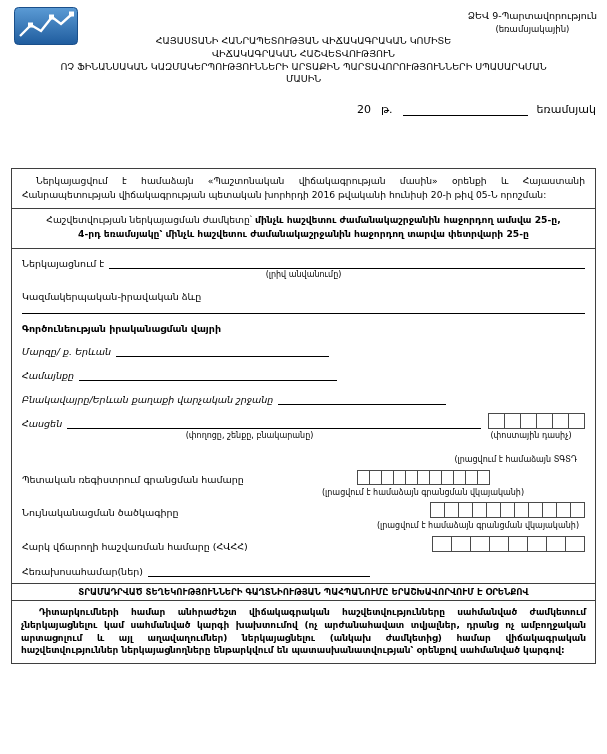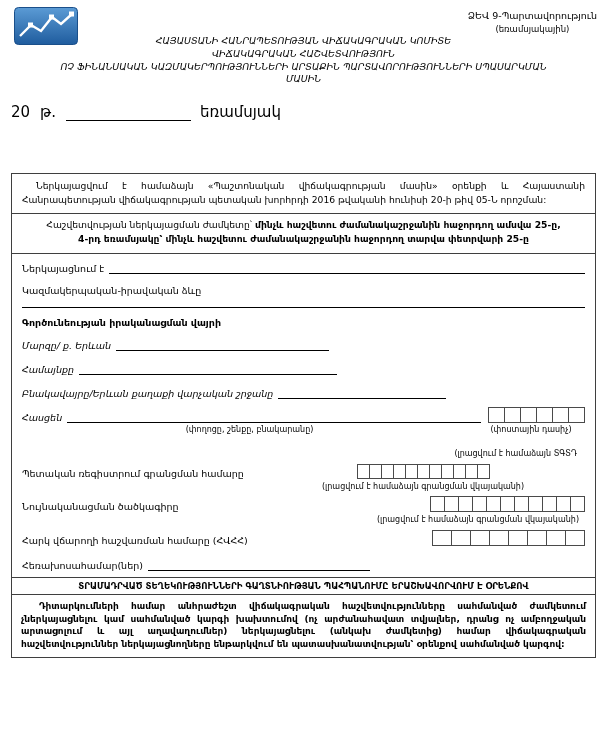--- a/index.html
+++ b/index.html
@@ -10,22 +10,22 @@
     color:#000;
   }
   .page { position:relative; width:607px; height:754px; padding:8px 11px 4px; overflow:hidden; }
 
   
   .logo { position:absolute; left:14px; top:7px; width:64px; height:38px; }
   .code-block { position:absolute; right:10px; top:9px; text-align:center; line-height:1.5; }
   .code-block .code { font-size:9.5px; }
   .code-block .period { font-size:8.5px; }
 
-  .titles { margin-top:27px; text-align:center; font-size:9.5px; line-height:1.35;font-style:italic; }
-  .date-line { margin-top:17px; display:flex; justify-content:flex-start; align-items:flex-end; font-size:15px; }
+  .titles { margin-top:27px; text-align:center; font-size:9.5px; line-height:1.35; }
+  .date-line { margin-top:17px; display:flex; justify-content:flex-end; align-items:flex-end; font-size:11px; }
   .date-line .blank { border-bottom:1px solid #000; height:12px; display:inline-block; }
 
   
   .main-box { margin-top:52px; border:1px solid #3f3f3f; }
   .sec { border-bottom:1px solid #3f3f3f; }
   .sec-basis { padding:5px 10px 7px; font-size:9.2px; }
   .sec-basis p { text-indent:14px; text-align:justify; line-height:1.45; }
   .sec-deadline { padding:4px 14px 7px; font-size:9.2px; text-align:center; line-height:1.5; }
   .sec-form { padding:7px 10px 6px; font-size:9.5px; border-bottom:none; }
 
@@ -107,20 +107,21 @@
       <b>մինչև հաշվետու ժամանակաշրջանին հաջորդող ամսվա 25-ը,</b><br>
       <b>4-րդ եռամսյակը՝ մինչև հաշվետու ժամանակաշրջանին հաջորդող տարվա փետրվարի 25-ը</b>
     </div>
 
     <div class="sec sec-form">
 
       <div class="frow">
         <span class="lbl">Ներկայացնում է</span>
         <span class="fill f1"></span>
       </div>
+      <div class="note center">(լրիվ անվանումը)</div>
 
       <div class="frow" style="margin-top:11px">
         <span class="lbl">Կազմակերպական-իրավական ձևը</span>
       </div>
       <div class="fill" style="display:block;height:12px"></div>
 
       <div class="subhead">Գործունեության իրականացման վայրի</div>
 
       <div class="frow" style="margin-top:10px">
         <span class="lbl it">Մարզը/ ք. Երևան</span>

